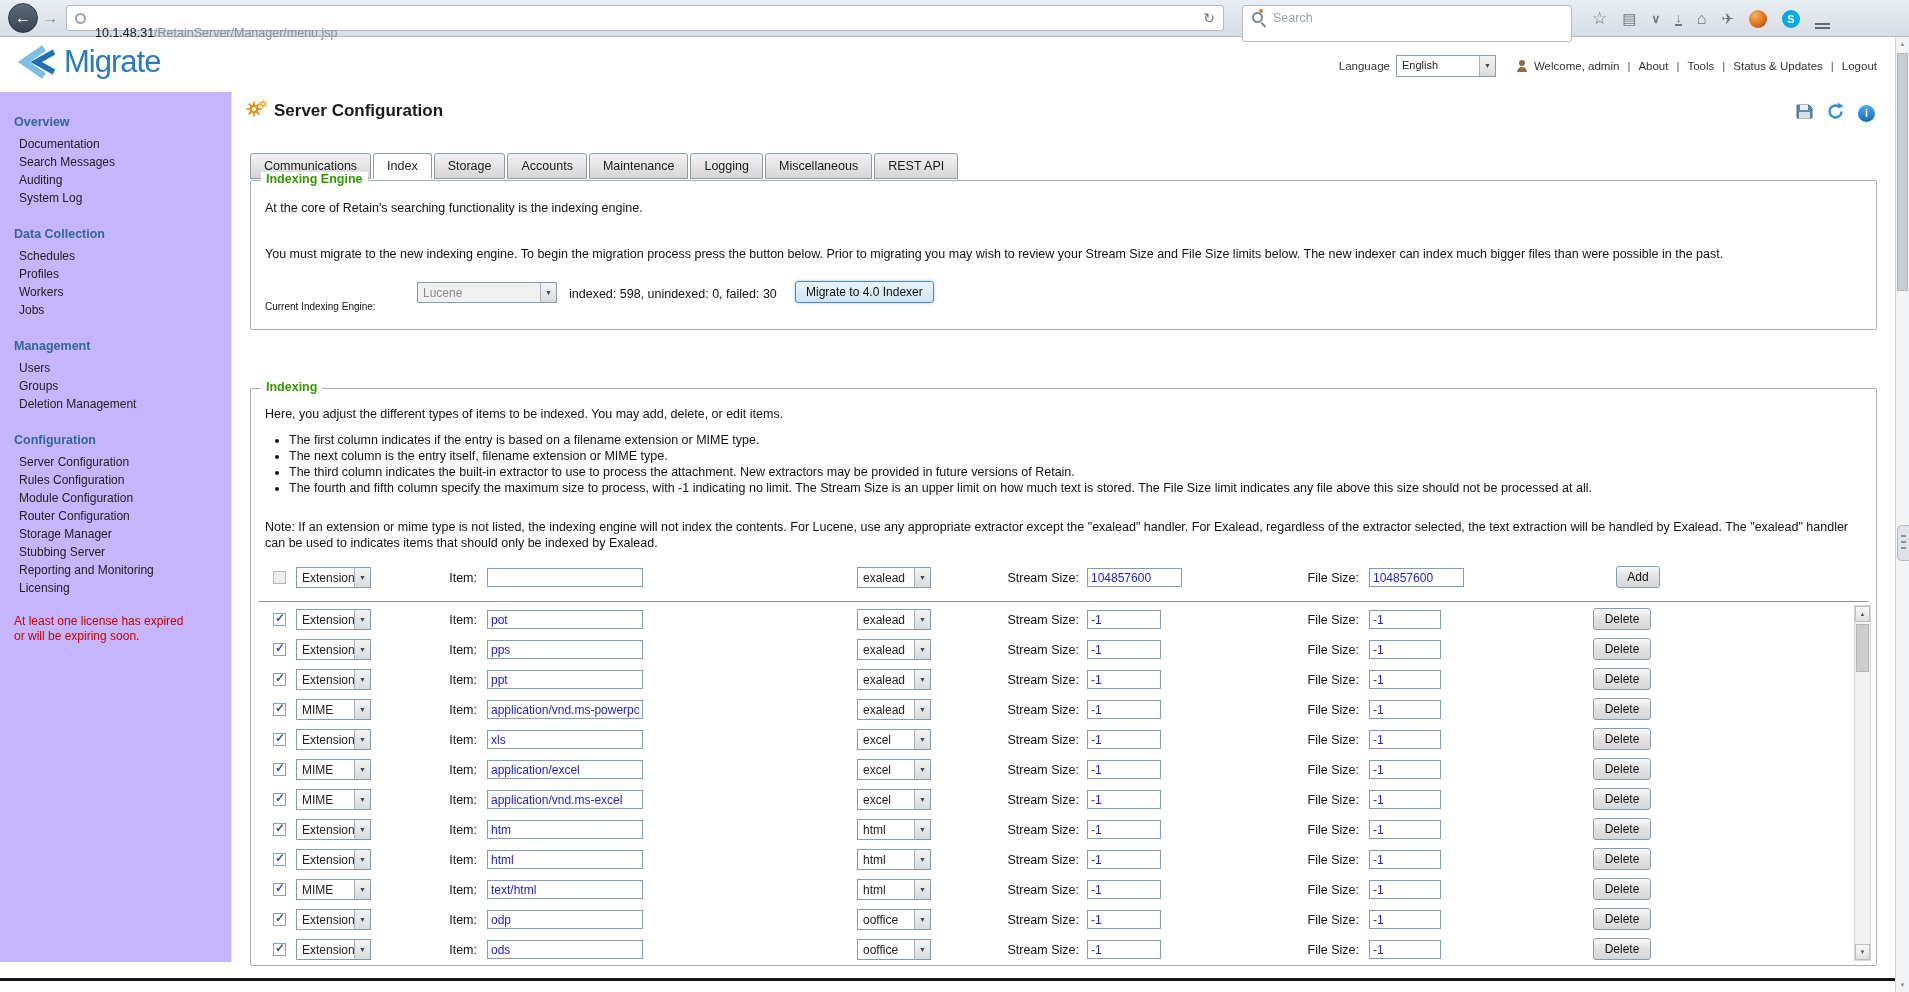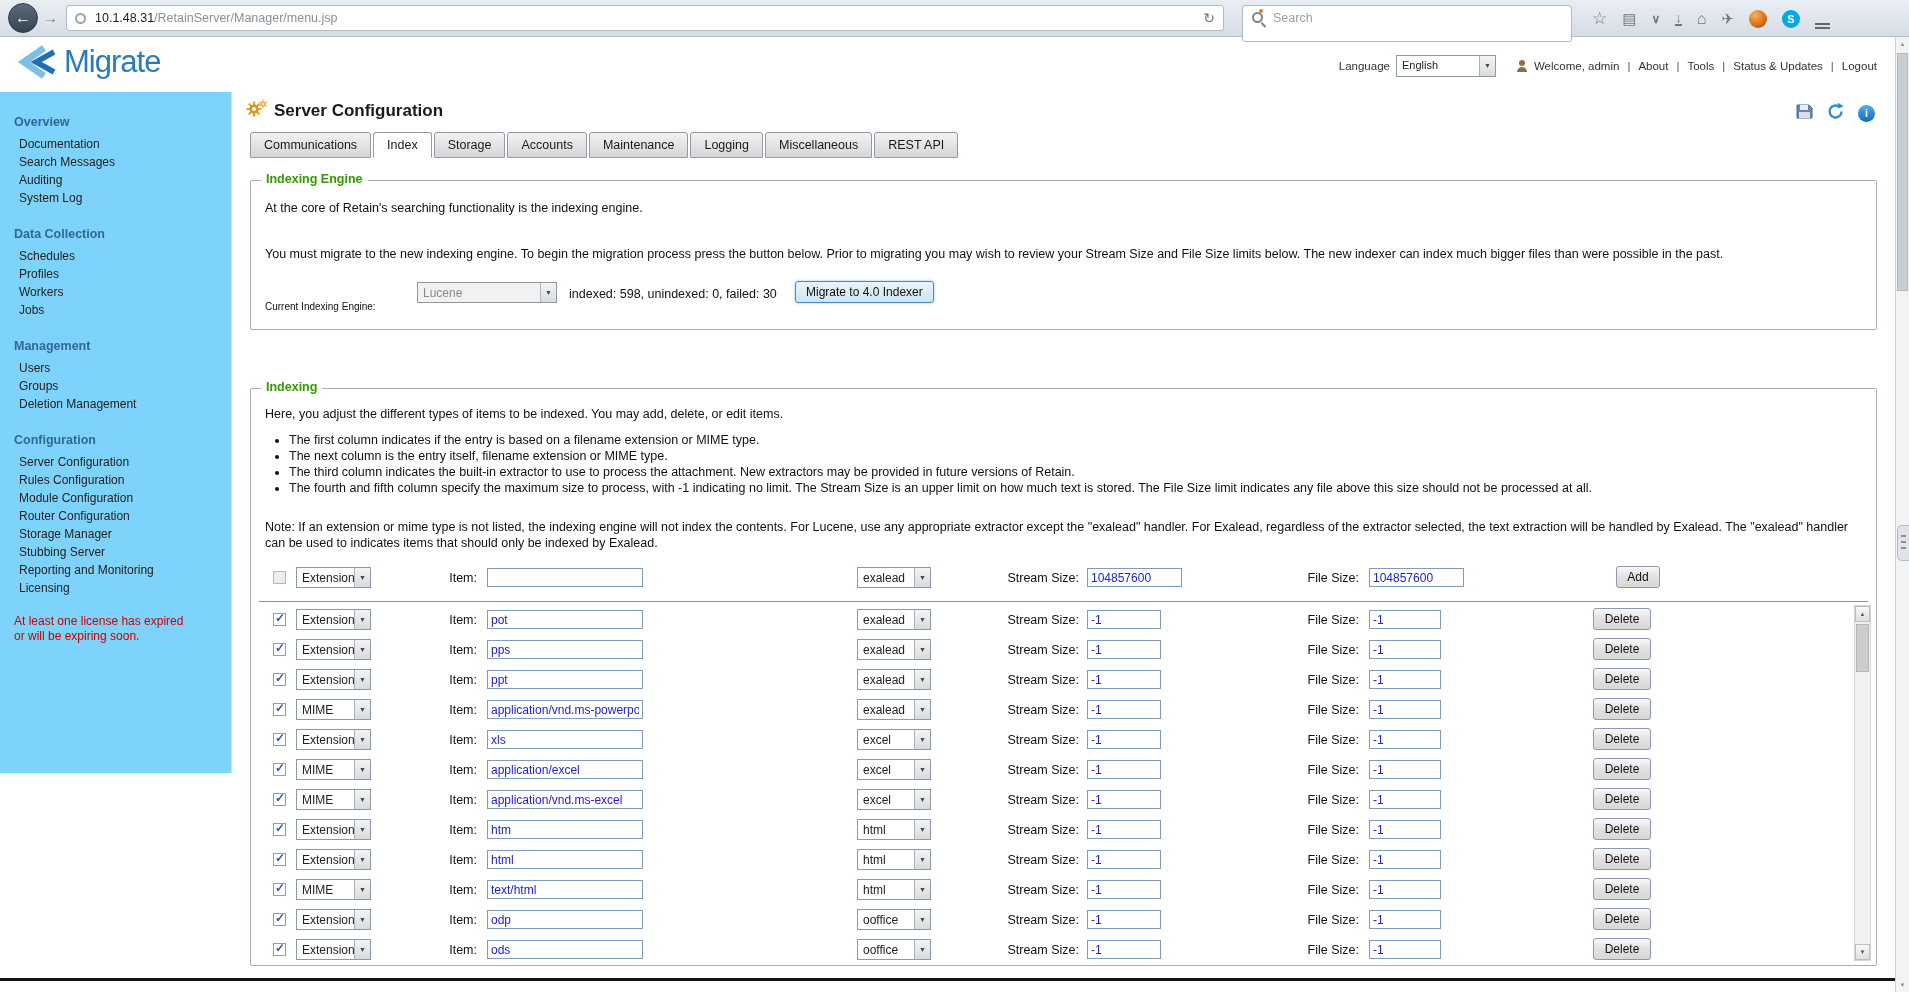--- a/index.html
+++ b/index.html
@@ -9,21 +9,21 @@
   
   #chrome{position:absolute;left:0;top:0;width:1909px;height:37px;
     background:linear-gradient(#e9eef3,#d7dde4);border-bottom:1px solid #b8bcc2;z-index:30;}
   .back-btn{position:absolute;left:8px;top:3px;width:30px;height:30px;border-radius:50%;
     background:linear-gradient(#5b6b7d,#374351);border:1px solid #2e3844;color:#fff;
     text-align:center;line-height:28px;font-size:16px;cursor:pointer;}
   .fwd-btn{position:absolute;left:43px;top:9px;color:#7a828c;font-size:15px;cursor:pointer;}
   .url-bar{position:absolute;left:66px;top:5px;width:1158px;height:26px;background:#fff;
     border:1px solid #b4bac0;border-radius:3px;}
   .page-icon{position:absolute;left:8px;top:7px;width:11px;height:11px;border:2px solid #9aa2ab;border-radius:50%;}
-  .url-text{position:absolute;left:28px;top:5px;font-size:12.5px;white-space:nowrap;}
+  .url-text{position:absolute;left:28px;top:20px;font-size:12.5px;white-space:nowrap;}
   .url-domain{color:#1c1c1c;}
   .url-path{color:#8a8f96;}
   .reload-icon{position:absolute;right:8px;top:4px;color:#6f7780;font-size:14px;cursor:pointer;}
   .search-bar{position:absolute;left:1242px;top:5px;width:330px;height:37px;background:#fff;
     border:1px solid #b4bac0;border-radius:3px;}
   .mag{position:absolute;left:8px;top:5px;width:14px;height:14px;}
   .mag::before{content:"";position:absolute;left:1px;top:1px;width:7px;height:7px;border:2px solid #7d858e;border-radius:50%;}
   .mag::after{content:"";position:absolute;left:11px;top:11px;width:6px;height:2px;background:#7d858e;
     transform:rotate(45deg);transform-origin:0 0;}
   .mag-dot{position:absolute;left:16px;top:3px;width:4px;height:4px;border-radius:50%;background:#e07b1f;}
@@ -68,37 +68,37 @@
   .lang-select{position:relative;display:inline-block;width:100px;height:22px;background:#fff;
     border:1px solid #8a9aa9;margin-right:14px;}
   .lang-select .val{display:block;font-size:11px;padding:3px 18px 0 5px;color:#222;}
   .person-icon{position:relative;width:12px;height:12px;display:inline-block;}
   .person-icon::before{content:"";position:absolute;top:0;left:3px;width:6px;height:6px;border-radius:50%;background:#8f6f3f;}
   .person-icon::after{content:"";position:absolute;bottom:0;left:1px;width:10px;height:5px;border-radius:5px 5px 0 0;background:#8f6f3f;}
   .hdr-sep{color:#555;margin:0 2px;}
   .hdr-link{cursor:pointer;}
 
   
-  #sidebar{position:absolute;left:0;top:55px;width:232px;height:681px;background:#7dd3fc;
+  #sidebar{position:absolute;left:0;top:55px;width:232px;height:870px;background:#c4b5fd;
     border-right:1px solid #e0e0e0;padding-top:20px;overflow:hidden;}
   .sb-section{margin-bottom:17px;}
   .sb-heading{color:#33669c;font-weight:bold;font-size:12.5px;padding:3px 0 6px 14px;}
   .sb-item{font-size:12px;color:#222;line-height:18px;padding-left:19px;cursor:pointer;white-space:nowrap;}
   .sb-warning{color:#cc0000;font-size:12px;line-height:15px;padding-left:14px;width:190px;margin-top:2px;}
 
   
   #main{position:absolute;left:232px;top:55px;width:1663px;height:886px;background:#fff;}
   .pt-gear{position:absolute;left:13px;top:7px;}
   .pt-title{position:absolute;left:42px;top:9px;font-size:17px;font-weight:bold;color:#1a1a1a;}
   .hdr-icons{position:absolute;top:10px;right:20px;display:flex;align-items:center;gap:13px;}
   .info-badge{width:17px;height:17px;border-radius:50%;background:linear-gradient(#54aef0,#1068b4);
     color:#fff;font-weight:bold;font-size:11px;line-height:17px;text-align:center;cursor:pointer;}
 
   
-  #tabs{position:absolute;left:18px;top:40px;height:27px;white-space:nowrap;}
+  #tabs{position:absolute;left:18px;top:61px;height:27px;white-space:nowrap;}
   .tab{display:inline-block;padding:5px 13px;font-size:12.5px;color:#1a1a1a;
     background:linear-gradient(#f2f2f2,#d6d6d6);border:1px solid #8f9ca8;border-radius:3px 3px 0 0;
     margin-right:2px;cursor:pointer;}
   .tab.active{background:#fff;border-bottom:1px solid #fff;position:relative;z-index:2;}
 
   
   .fs{position:absolute;border:1px solid #a6b0b8;border-radius:2px;background:#fff;}
   .fs .legend{position:absolute;top:-9px;left:10px;background:#fff;padding:0 5px;
     color:#339900;font-weight:bold;font-size:12.5px;}
   #fs-engine{left:18px;top:88px;width:1627px;height:150px;}

